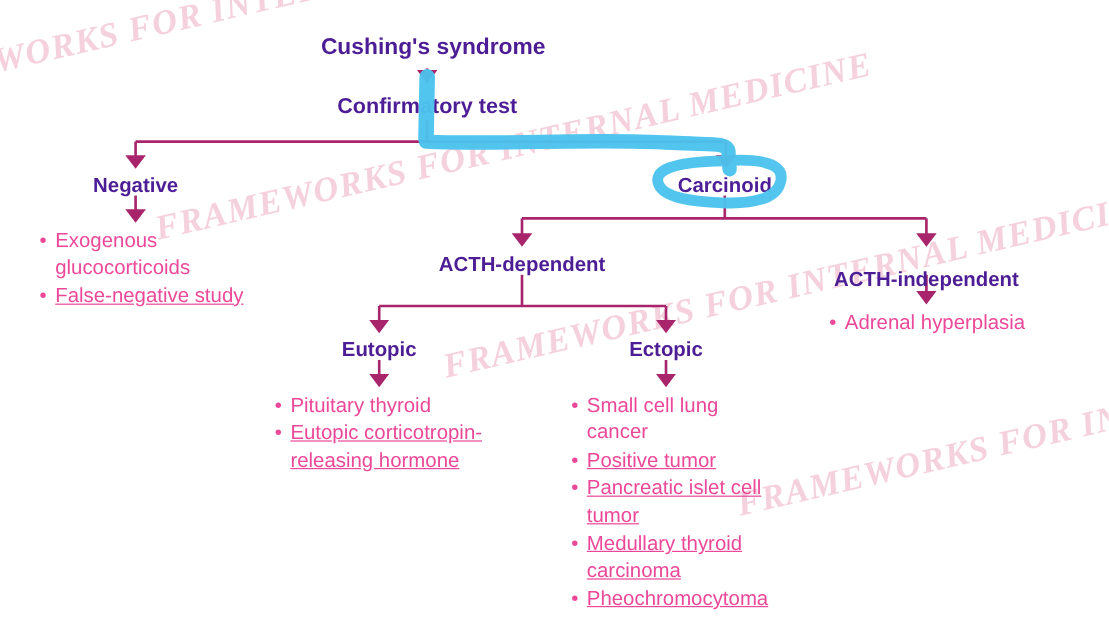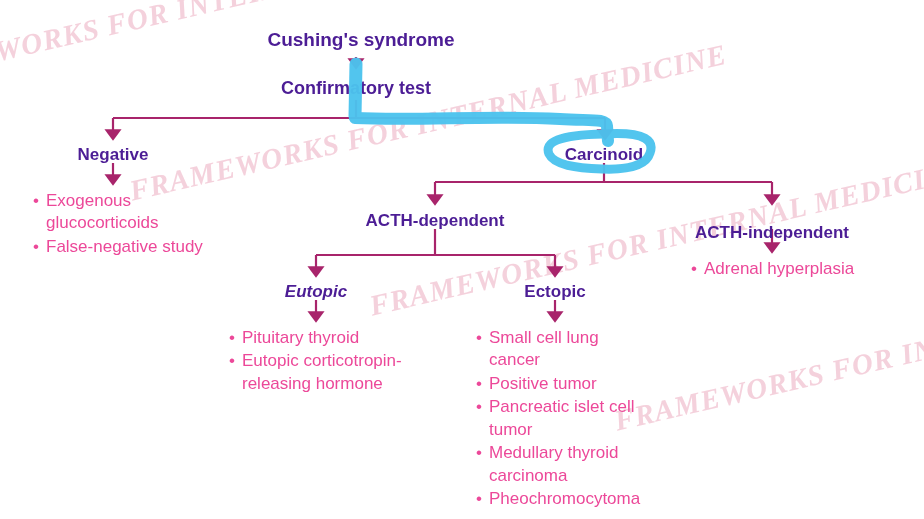--- a/index.html
+++ b/index.html
@@ -80,21 +80,21 @@
     position: relative;
     padding-left: 13px;
     margin: 0;
   }
   .blist .bi::before {
     content: "\2022";
     position: absolute;
     left: 0;
     top: 0;
   }
-  .blist .bi + .bi { margin-top: 1px; }
+  .blist .bi + .bi { margin-top: 1px; text-decoration: underline; }
 </style>
 </head>
 <body>
 
 <div id="stage">
 
   <div id="watermarks">
     <div class="wm" style="left:-110px; top:60px; font-size:29px; transform:rotate(-13deg);">FRAMEWORKS FOR INTERNAL MEDICINE</div>
     <div class="wm" style="left:130px; top:175px; font-size:29px; transform:rotate(-13deg);">FRAMEWORKS FOR INTERNAL MEDICINE</div>
     <div class="wm" style="left:370px; top:290px; font-size:29px; transform:rotate(-13deg);">FRAMEWORKS FOR INTERNAL MEDICINE</div>
@@ -142,21 +142,21 @@
     <div class="node ctr" style="left:356px; top:78px; font-size:18px;">Confirmatory test</div>
 
     <div class="node ctr" style="left:113px; top:145px;">Negative</div>
 
     <div class="node ctr" style="left:604px; top:145px;">Carcinoid</div>
 
     <div class="node ctr" style="left:435px; top:211px;">ACTH-dependent</div>
 
     <div class="node ctr" style="left:772px; top:211px;margin-top:12px;">ACTH-independent</div>
 
-    <div class="node ctr" style="left:316px; top:282px;font-style:italic;">Eutopic</div>
+    <div class="node ctr" style="left:316px; top:282px;">Eutopic</div>
 
     <div class="node ctr" style="left:555px; top:282px;">Ectopic</div>
 
     <div class="blist" style="left:33px; top:190px; width:200px;">
       <div class="bi">Exogenous glucocorticoids</div>
       <div class="bi">False-negative study</div>
     </div>
 
     <div class="blist" style="left:229px; top:327px; width:183px;">
       <div class="bi">Pituitary thyroid</div>

